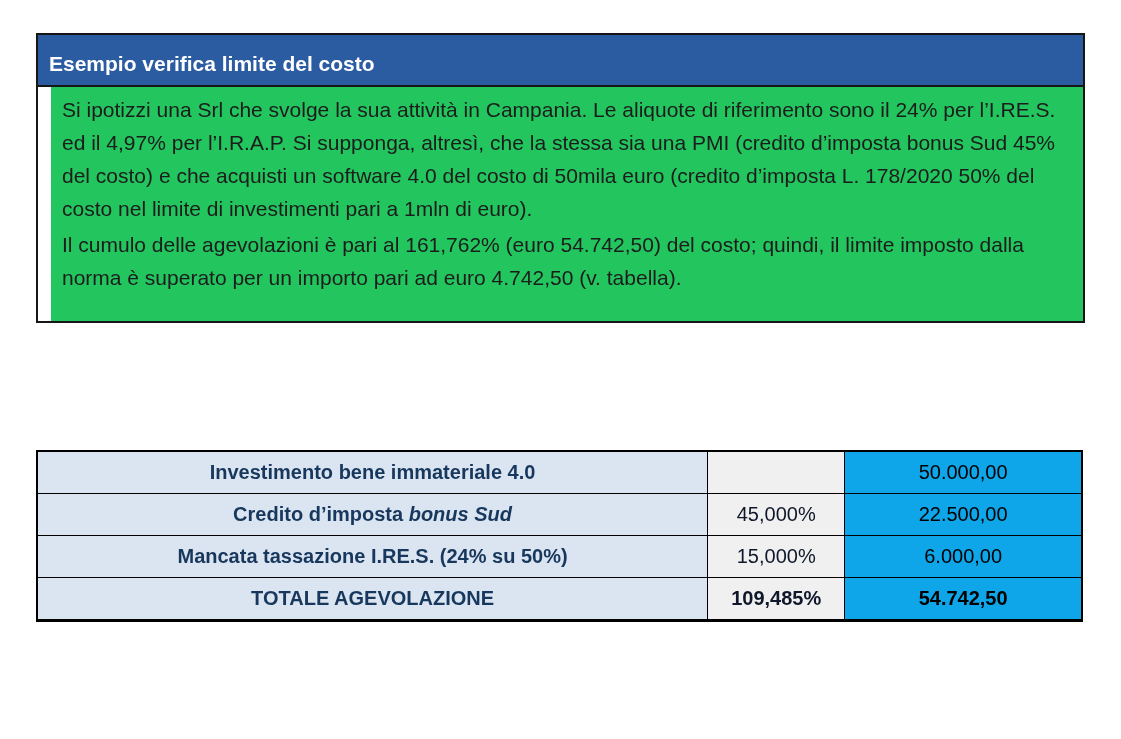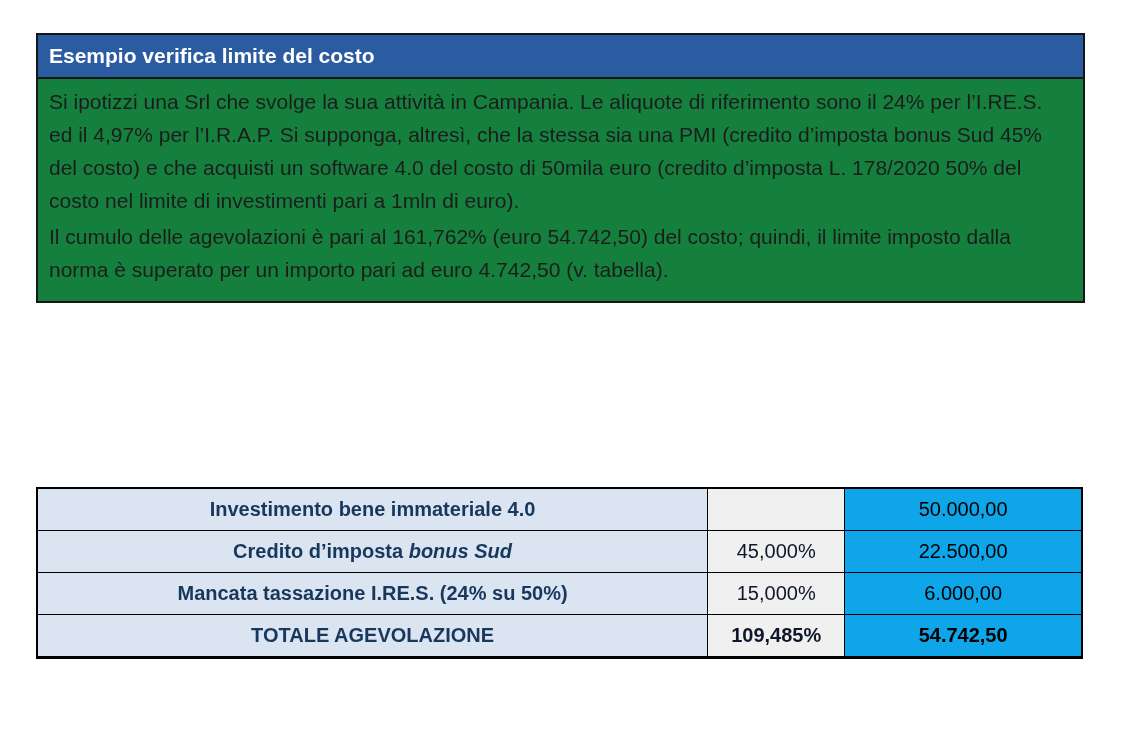--- a/index.html
+++ b/index.html
@@ -22,44 +22,44 @@
     top: 33px;
     width: 1045px;
     border: 2px solid #161616;
   }
   .doc-header {
     background: #2B5BA1;
     color: #ffffff;
     font-weight: bold;
     font-size: 21px;
     line-height: 26px;
-    padding: 8px 12px 8px 11px;
+    padding: 16px 12px 8px 11px;
     border-bottom: 2px solid #161616;
   }
   .doc-body {
-    background: #15803d;
+    background: #22c55e;
     color: #1c1c1c;
     font-size: 21px;
     line-height: 33px;
-    padding: 6px 12px 12px 11px;
+    padding: 6px 12px 24px 11px;
+    margin-left: 13px;
   }
   .doc-body p {
     margin: 0 0 3px 0;
   }
   
   table.cumul {
     position: absolute;
     left: 36px;
     top: 450px;
     width: 1047px;
     border-collapse: collapse;
     border: 2px solid #000000;
     border-bottom-width: 3px;
     font-size: 20px;
-    margin-top: 37px;
   }
   table.cumul td {
     border: 1px solid #000000;
     height: 41px;
     text-align: center;
     vertical-align: middle;
     padding: 0 6px;
   }
   td.lbl {
     background: #DBE5F1;

